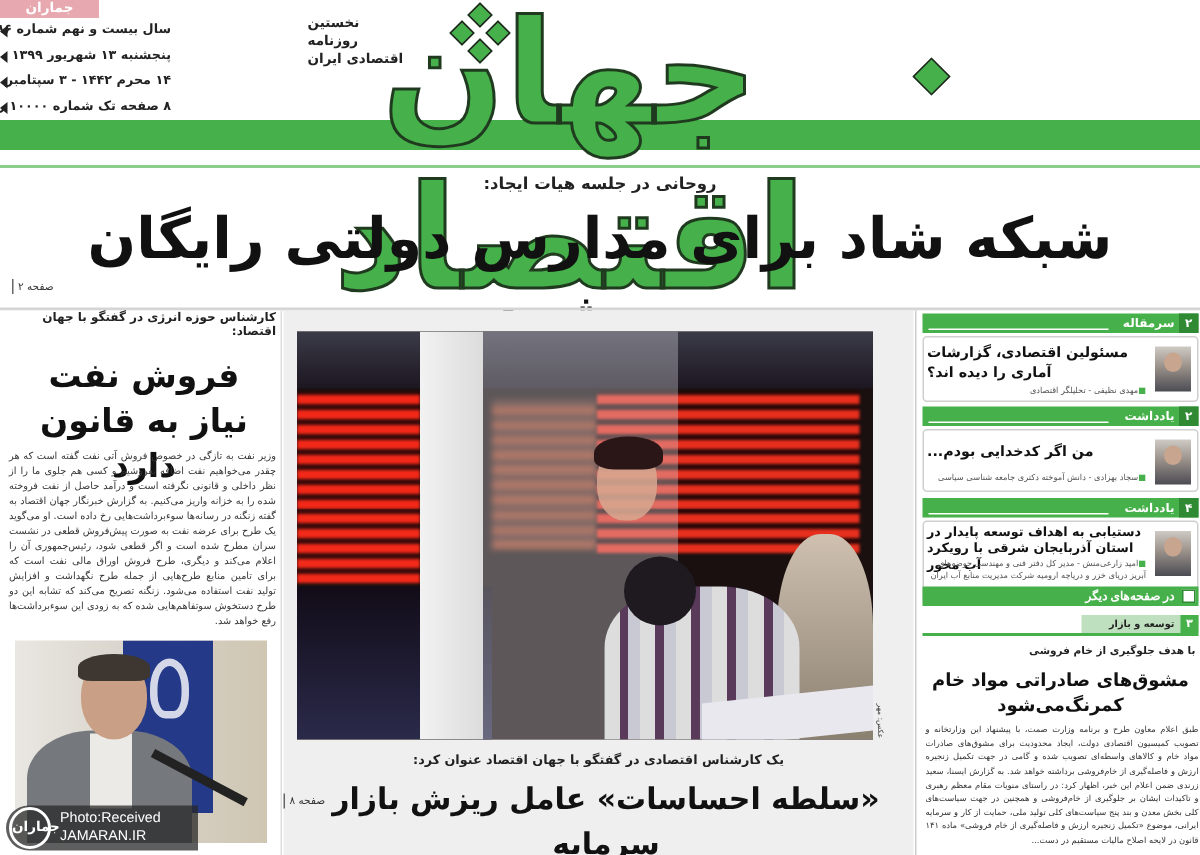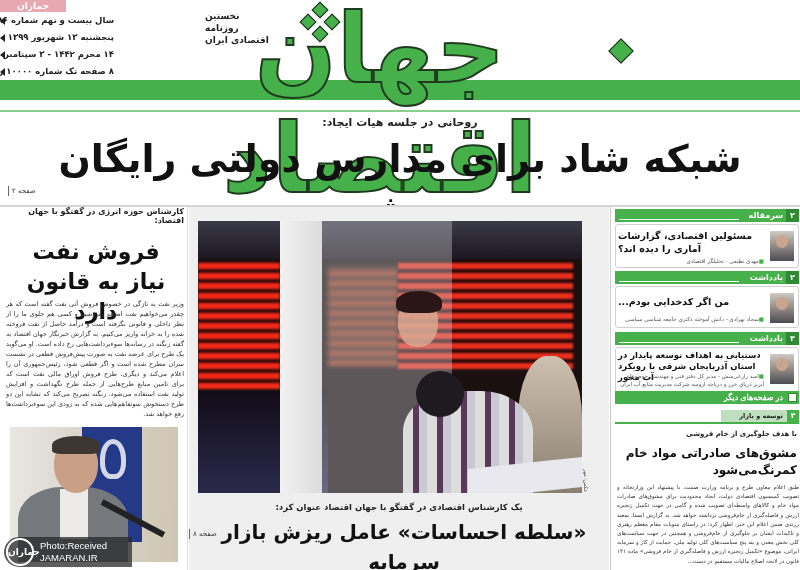--- a/index.html
+++ b/index.html
@@ -138,21 +138,21 @@
     .rc-card .byline { position: absolute; right: 34px; width: 146px; text-align: right; direction: rtl; font-size: 5.5px; line-height: 8px; color: #555; }
     .rc-card .byline::before { content: "\25A0 "; color: #46b04a; }
     .rc-other-bar { position: absolute; left: 4px; top: 184px; width: 184px; height: 13px; background: #46b04a; }
     .rc-other-bar .sq { position: absolute; right: 2px; top: 2px; width: 9px; height: 9px; background: #fff; border: 1px solid #2f8a33; }
     .rc-other-bar .lbl { position: absolute; right: 16px; top: 0; color: #fff; font-size: 8px; font-weight: bold; line-height: 13px; direction: rtl; font-family: Liberation Serif, serif; }
     .rc-sub-tag { position: absolute; left: 110px; top: 203px; width: 78px; height: 12px; background: #bfe0bf; direction: rtl; }
     .rc-sub-tag .num { position: absolute; right: 0; top: 0; width: 12px; height: 12px; background: #46b04a; color: #fff; font-size: 7.5px; font-weight: bold; text-align: center; line-height: 12px; }
     .rc-sub-tag .lbl { position: absolute; right: 16px; top: 0; font-size: 6.5px; font-weight: bold; line-height: 12px; color: #222; }
     .rc-sub-rule { position: absolute; left: 4px; top: 215px; width: 184px; height: 2px; background: #46b04a; }
     .rc-story-kicker { position: absolute; left: 6px; top: 223px; width: 180px; text-align: right; direction: rtl; font-size: 7px; font-weight: bold; color: #222; }
-    .rc-story-headline { position: absolute; left: 6px; top: 238px; width: 180px; text-align: right; direction: rtl; font-size: 12px; font-weight: bold; line-height: 17px; color: #111; }
+    .rc-story-headline { position: absolute; left: 6px; top: 238px; width: 180px; text-align: center; direction: rtl; font-size: 12px; font-weight: bold; line-height: 17px; color: #111; }
     .rc-story-body { position: absolute; left: 6px; top: 276px; width: 182px; text-align: justify; direction: rtl; font-size: 5.6px; line-height: 9.2px; color: #333; }
   </style>
 </head>
 <body>
 
 <div class="masthead">
   <div class="green-bar"></div>
   <div class="logo-word">جهان اقتصاد</div>
   <div class="logo-diamonds">
     <span style="left:14px;top:0px;"></span>

